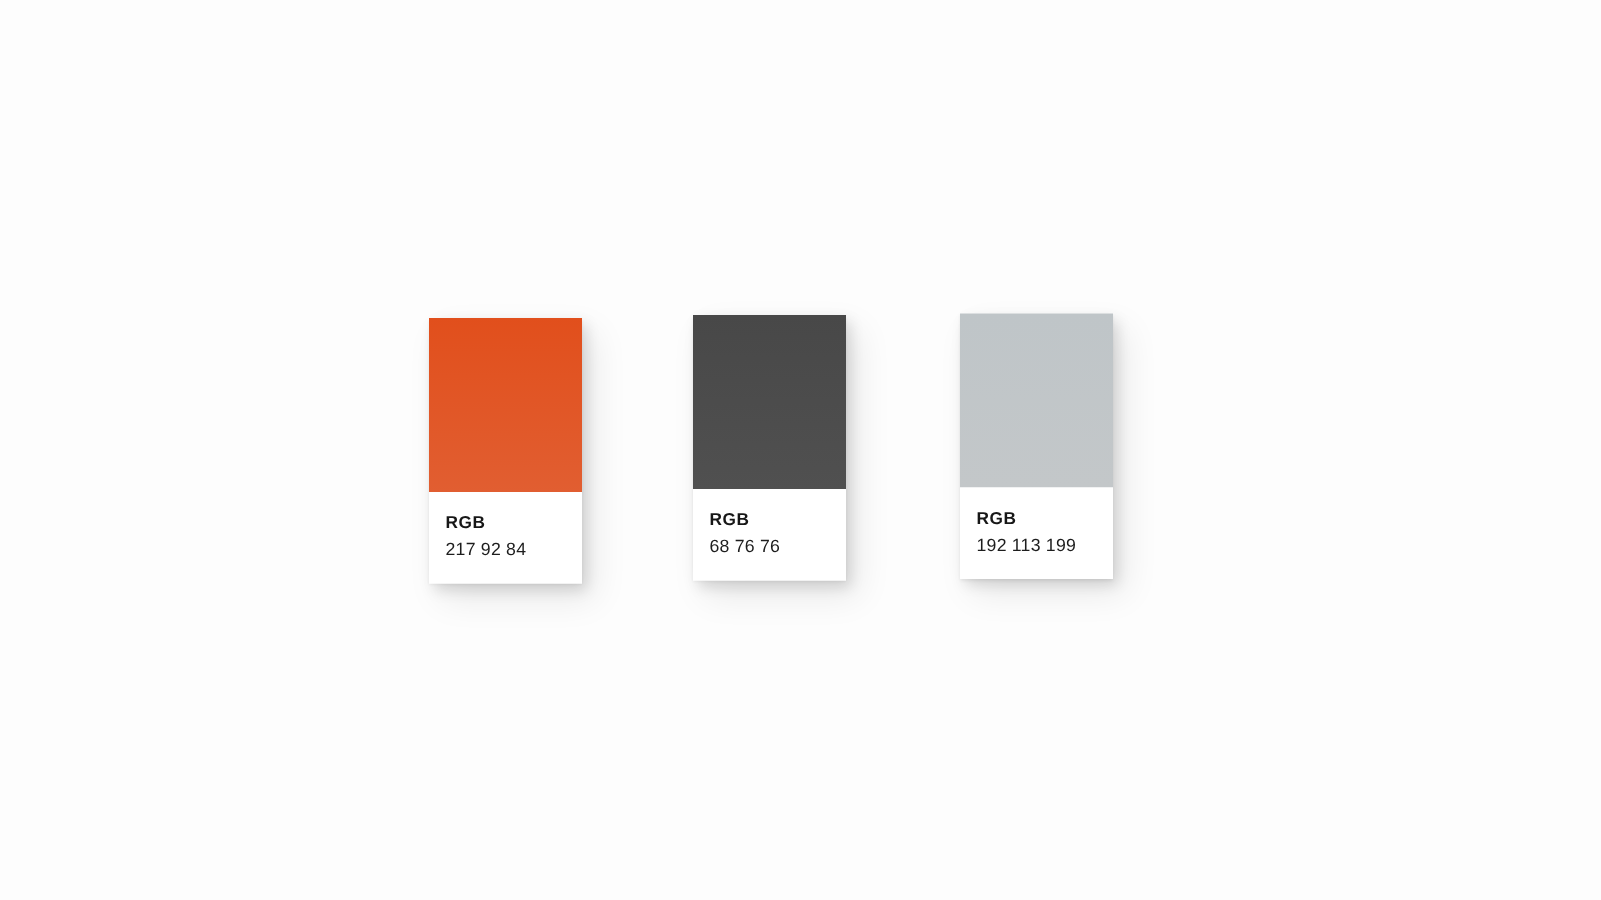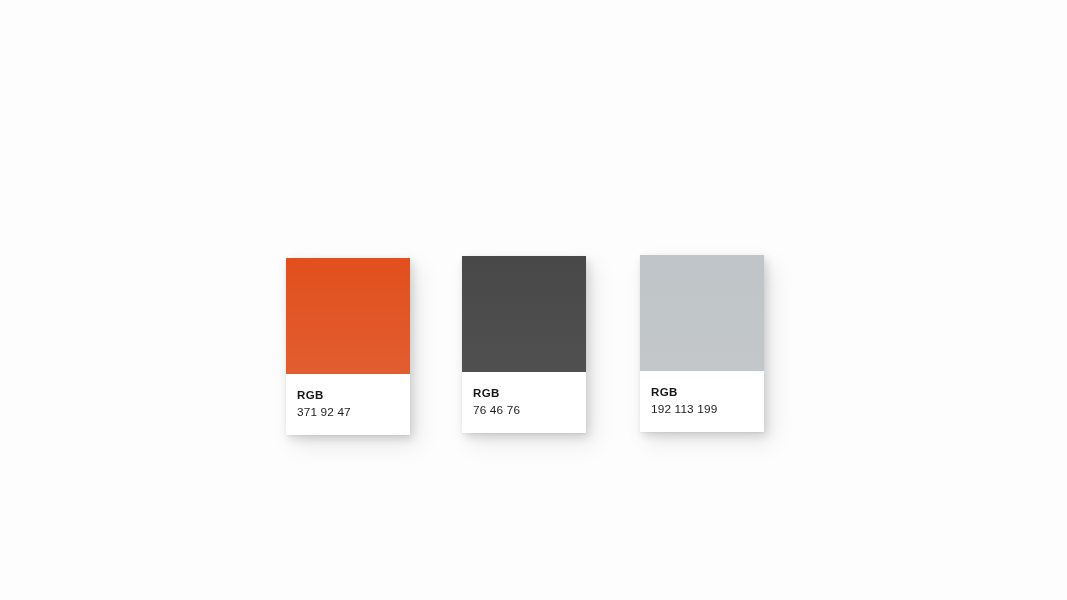--- a/index.html
+++ b/index.html
@@ -19,27 +19,26 @@
 
   #stage {
     position: relative;
     width: 1067px;
     height: 600px;
   }
 
   
   .swatch-card {
     position: absolute;
-    width: 124px;
+    width: 102px;
     background: #ffffff;
     box-shadow:
       3px 4px 9px rgba(0,0,0,0.135),
       8px 10px 22px rgba(0,0,0,0.085),
       0 1px 2px rgba(0,0,0,0.06);
-    margin-top: 46px;
   }
 
   .swatch-chip {
     width: 100%;
     height: 116px;
     display: block;
   }
 
   .swatch-info {
     padding: 14px 11px 15px 11px;
@@ -71,29 +70,29 @@
 </style>
 </head>
 <body style="background: rgb(253, 253, 253);">
 
 <div id="stage">
 
   <div class="swatch-card" id="card-0">
     <div class="swatch-chip" style="background: linear-gradient(rgb(225, 79, 28) 0%, rgb(225, 94, 49) 100%);"></div>
     <div class="swatch-info">
       <div class="swatch-label">RGB</div>
-      <div class="swatch-value">371 92 47</div>
+      <div class="swatch-value">217 92 84</div>
     </div>
   </div>
 
   <div class="swatch-card" id="card-1">
     <div class="swatch-chip" style="background: linear-gradient(rgb(72, 72, 72) 0%, rgb(80, 80, 80) 100%);"></div>
     <div class="swatch-info">
       <div class="swatch-label">RGB</div>
-      <div class="swatch-value">76 46 76</div>
+      <div class="swatch-value">68 76 76</div>
     </div>
   </div>
 
   <div class="swatch-card" id="card-2">
     <div class="swatch-chip" style="background: linear-gradient(rgb(191, 197, 200) 0%, rgb(195, 199, 201) 100%);"></div>
     <div class="swatch-info">
       <div class="swatch-label">RGB</div>
       <div class="swatch-value">192 113 199</div>
     </div>
   </div>

